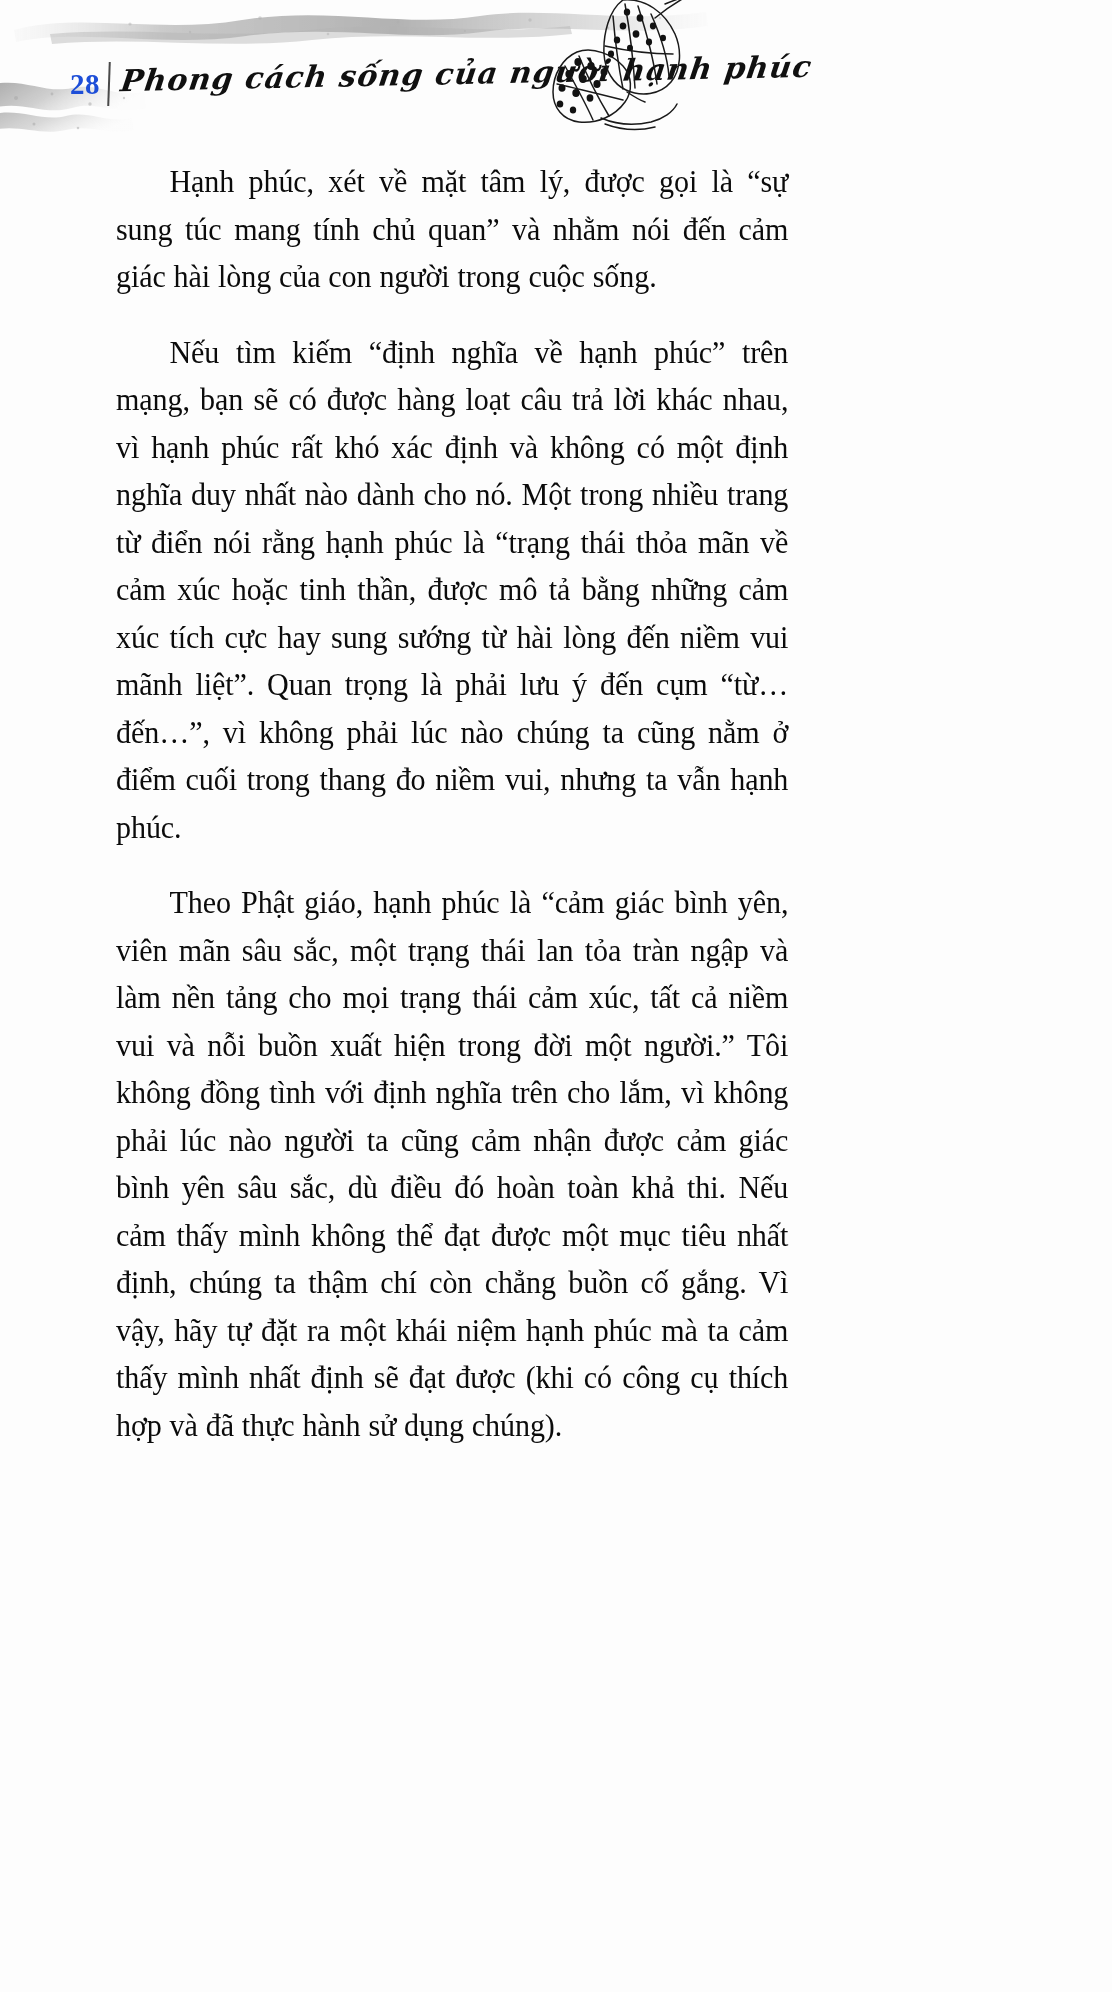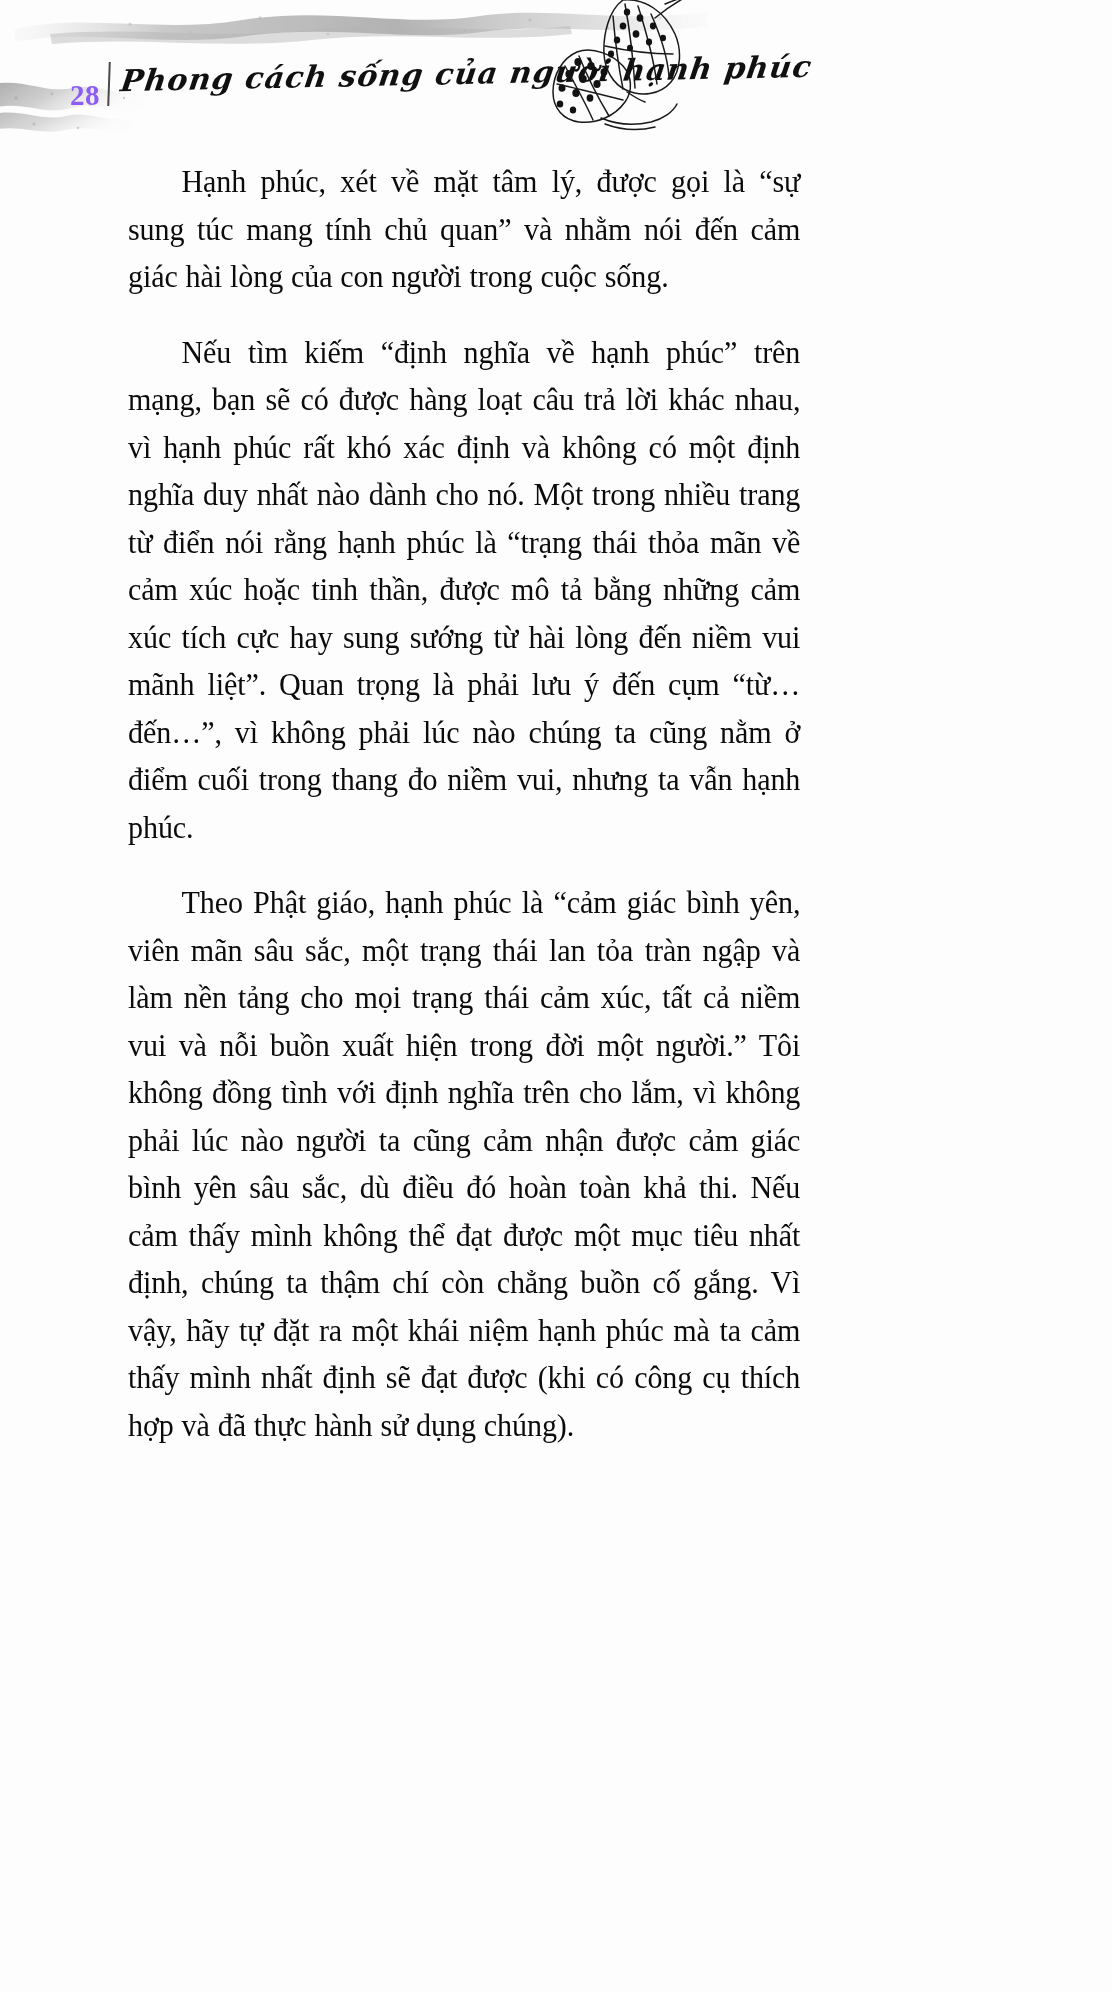--- a/index.html
+++ b/index.html
@@ -47,22 +47,21 @@
   }
 
   .page-number {
     position: absolute;
     left: 70px;
     top: 68px;
     font-family: "Liberation Serif", "DejaVu Serif", serif;
     font-size: 29px;
     font-weight: 700;
     letter-spacing: .5px;
-    color: #8b5cf6;
-    margin-top: 11px;
+    color: #1d4ed8;
   }
 
   .header-divider {
     position: absolute;
     left: 108px;
     top: 62px;
     width: 2px;
     height: 44px;
     background: #2a2a2a;
     transform: rotate(2deg);
@@ -87,21 +86,21 @@
     position: absolute;
     left: 505px;
     top: -4px;
     width: 180px;
     height: 135px;
   }
 
   
   .body-text {
     position: absolute;
-    left: 128px;
+    left: 116px;
     top: 158px;
     width: 704px;
   }
 
   .para {
     margin: 0 0 26px 0;
     text-indent: 56px;
     text-align: justify;
     font-size: 31.5px;
     line-height: 47.5px;

